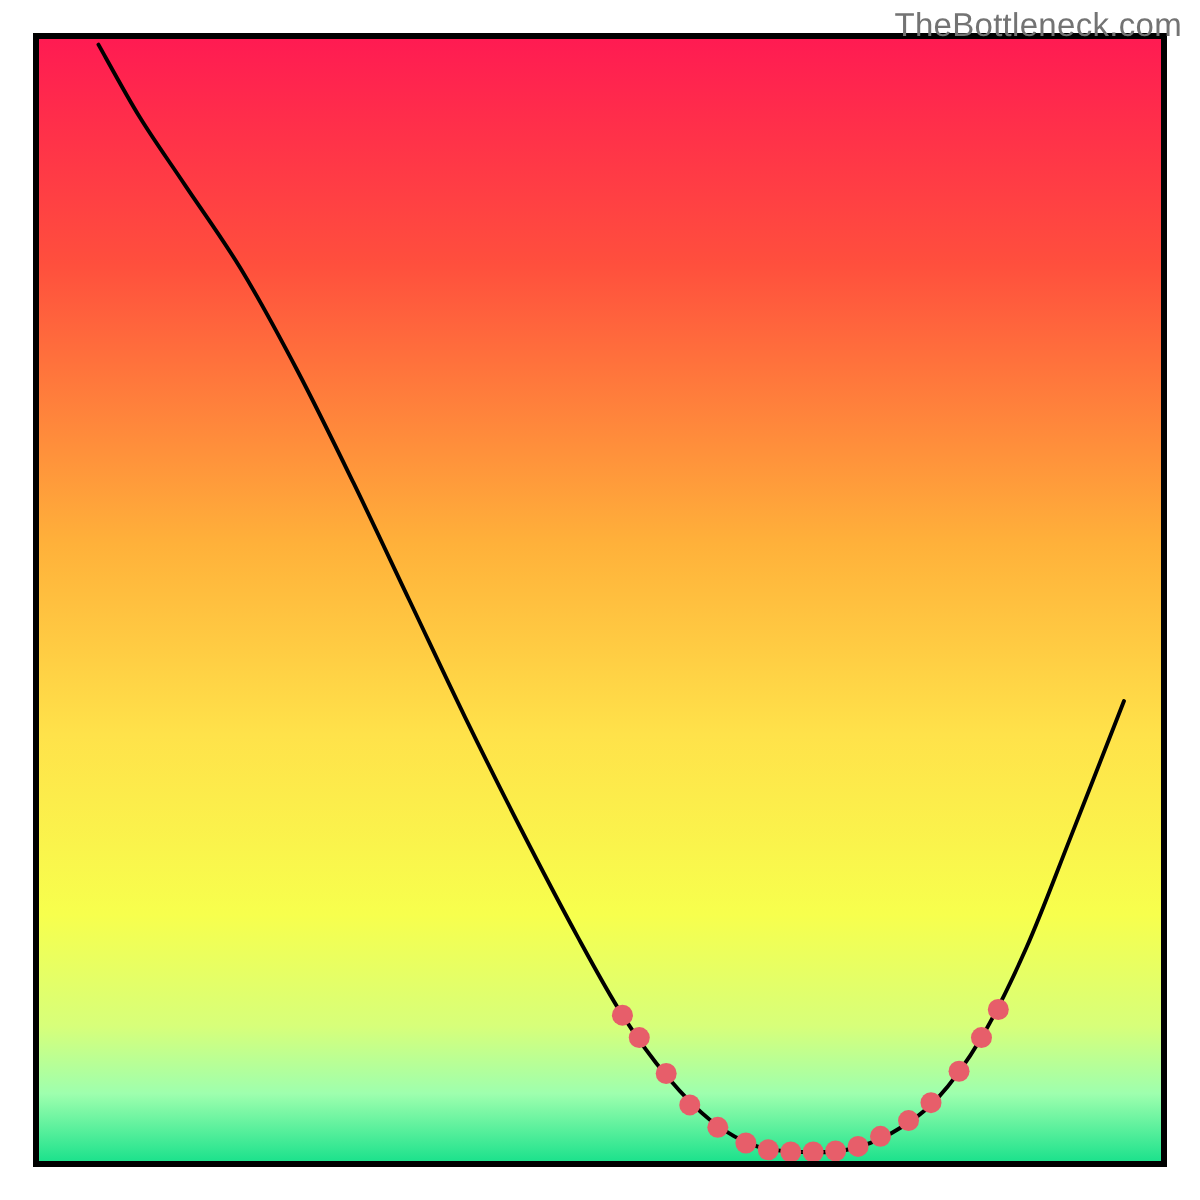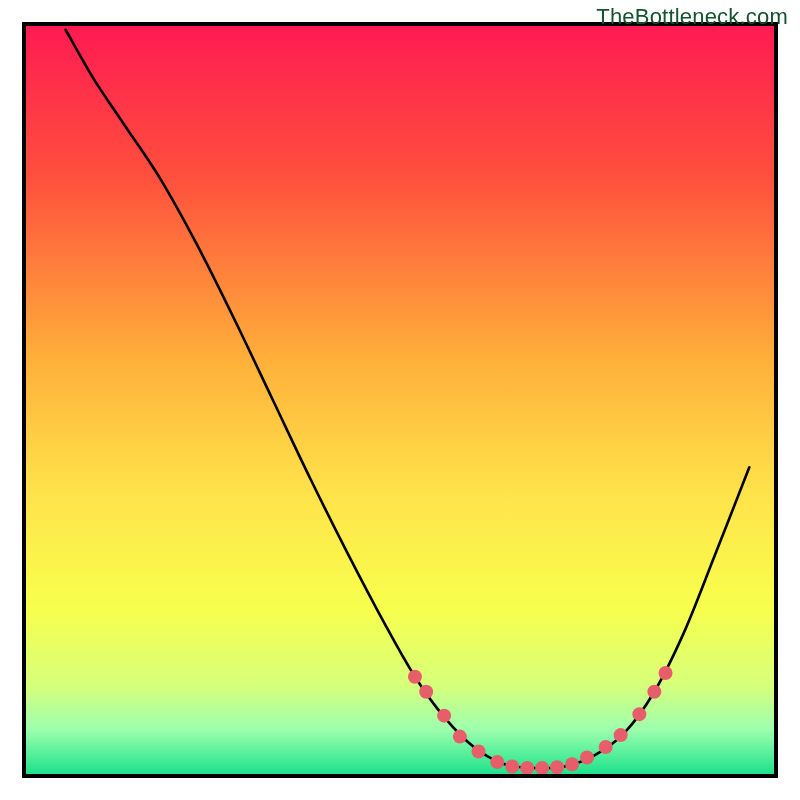--- a/index.html
+++ b/index.html
@@ -12,21 +12,21 @@
   }
   .stage {
     position: relative;
     width: 800px;
     height: 800px;
   }
   .watermark {
     position: absolute;
     top: 4px;
     right: 12px;
-    color: #14532d;
+    color: #737373;
     font-size: 22px;
     font-weight: 500;
     letter-spacing: 0.2px;
     z-index: 10;
   }
 </style>
 </head>
 <body>
 
 <div class="stage">

